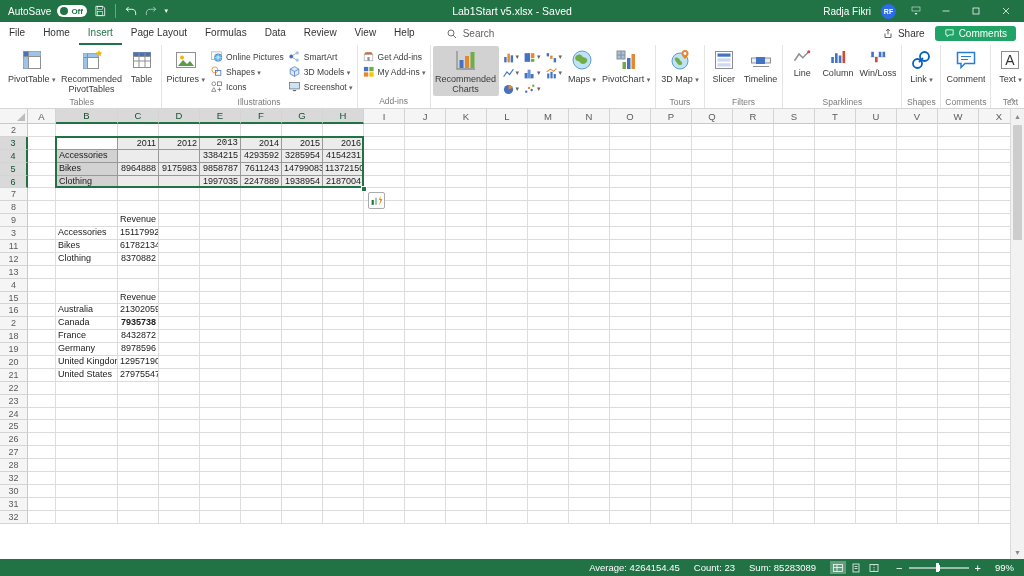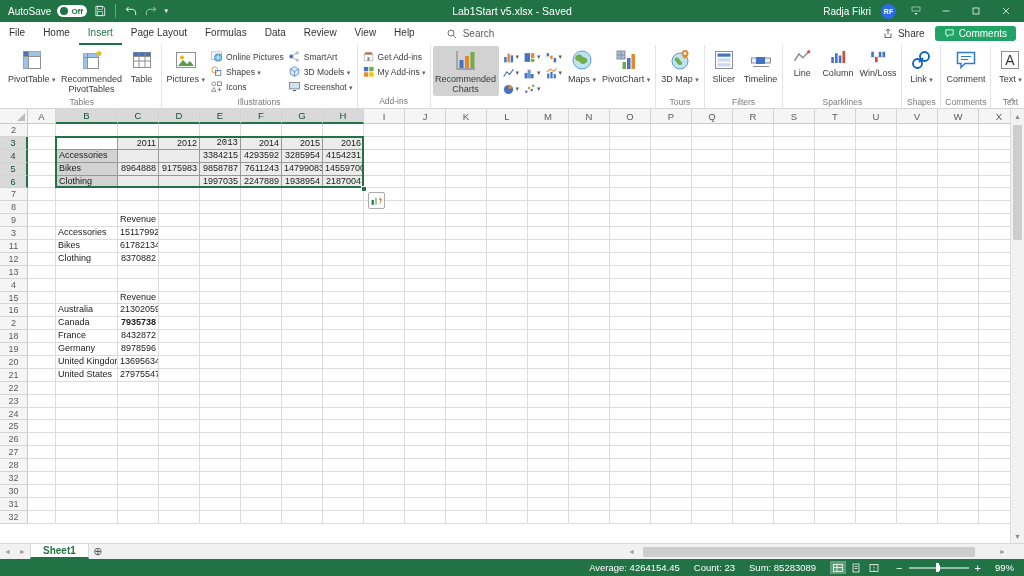--- a/index.html
+++ b/index.html
@@ -716,21 +716,21 @@
         </div>
         <div class="g-row">
           <div class="g-rh selrh">5</div>
           <div class="g-cell" style="width: 28px;"></div>
           <div class="g-cell tb grayfill tbl al" style="width: 62px;">Bikes</div>
           <div class="g-cell tb selfill ar" style="width: 41px;">8964888</div>
           <div class="g-cell tb selfill ar" style="width: 41px;">9175983</div>
           <div class="g-cell tb selfill ar" style="width: 41px;">9858787</div>
           <div class="g-cell tb selfill ar" style="width: 41px;">7611243</div>
           <div class="g-cell tb selfill ar" style="width: 41px;">14799083</div>
-          <div class="g-cell tb selfill ar" style="width: 41px;">14559700</div>
+          <div class="g-cell tb selfill ar" style="width: 41px;">11372150</div>
           <div class="g-cell" style="width: 41px;"></div>
           <div class="g-cell" style="width: 41px;"></div>
           <div class="g-cell" style="width: 41px;"></div>
           <div class="g-cell" style="width: 41px;"></div>
           <div class="g-cell" style="width: 41px;"></div>
           <div class="g-cell" style="width: 41px;"></div>
           <div class="g-cell" style="width: 41px;"></div>
           <div class="g-cell" style="width: 41px;"></div>
           <div class="g-cell" style="width: 41px;"></div>
           <div class="g-cell" style="width: 41px;"></div>
@@ -1116,21 +1116,21 @@
           <div class="g-cell" style="width: 41px;"></div>
           <div class="g-cell" style="width: 41px;"></div>
           <div class="g-cell" style="width: 41px;"></div>
           <div class="g-cell" style="width: 41px;"></div>
           <div class="g-cell" style="width: 41px;"></div>
         </div>
         <div class="g-row">
           <div class="g-rh">20</div>
           <div class="g-cell" style="width: 28px;"></div>
           <div class="g-cell al" style="width: 62px;">United Kingdom</div>
-          <div class="g-cell ar" style="width: 41px;">13695634</div>
+          <div class="g-cell ar" style="width: 41px;">12957190</div>
           <div class="g-cell" style="width: 41px;"></div>
           <div class="g-cell" style="width: 41px;"></div>
           <div class="g-cell" style="width: 41px;"></div>
           <div class="g-cell" style="width: 41px;"></div>
           <div class="g-cell" style="width: 41px;"></div>
           <div class="g-cell" style="width: 41px;"></div>
           <div class="g-cell" style="width: 41px;"></div>
           <div class="g-cell" style="width: 41px;"></div>
           <div class="g-cell" style="width: 41px;"></div>
           <div class="g-cell" style="width: 41px;"></div>
@@ -1480,36 +1480,20 @@
           </svg>
         </div>
       </div>
     <div id="vscroll">
       <span class="arr">▲</span>
       <div id="vthumb"></div>
       <span class="arr dn">▼</span>
     </div>
   </div>
 
-  <div id="sheetbar">
-    <span class="snav">◄</span>
-    <span class="snav">►</span>
-    <div id="sheettab">
-        <span>Sheet1</span>
-      </div>
-    <div id="addsheet">⊕</div>
-    <div class="flexsp"></div>
-    <div id="hscroll">
-      <span class="snav">◄</span>
-      <div class="htrack">
-          <div class="hthumb"></div>
-        </div>
-      <span class="snav">►</span>
-    </div>
-  </div>
 
   <div id="statusbar">
     <div id="sb-right">
       <span>Average: 4264154.45</span>
       <span>Count: 23</span>
       <span>Sum: 85283089</span>
       <span style="display:flex;gap:2px;">
         <span class="viewbtn pressed">
             <span class="ic">
               <svg viewBox="0 0 24 24">

